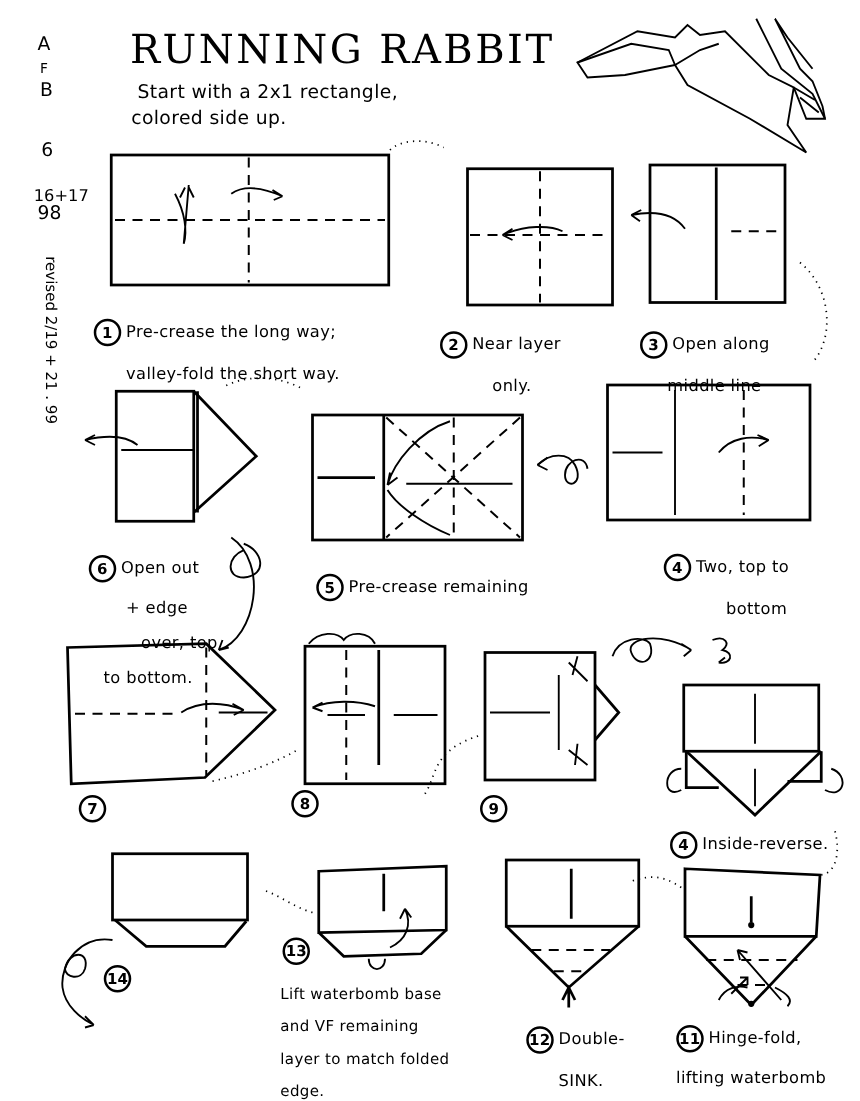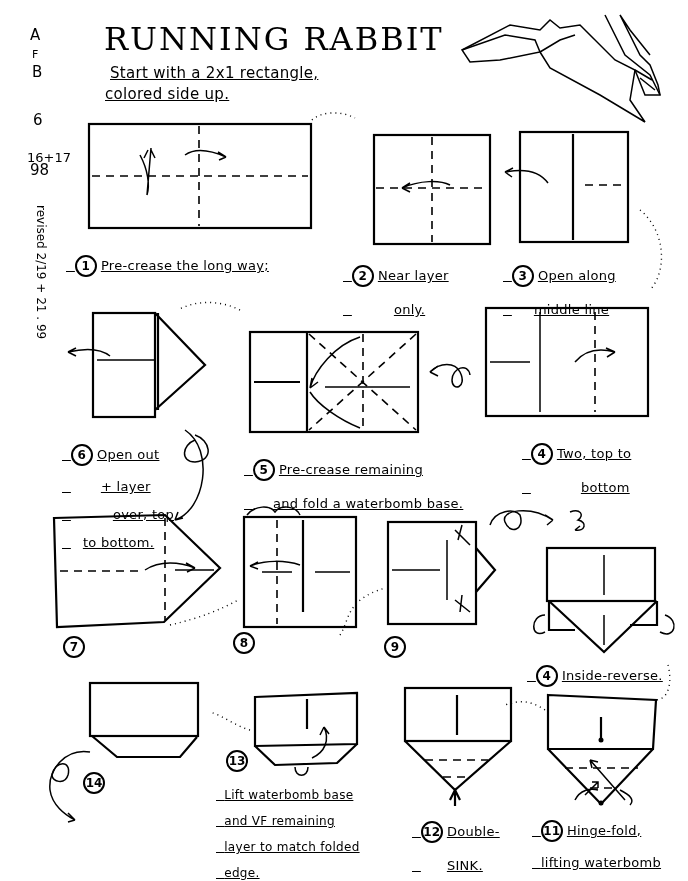--- a/index.html
+++ b/index.html
@@ -1,19 +1,19 @@
 <!DOCTYPE html>
 <html><head>
 <meta charset="utf-8">
 <style>
   html, body { margin: 0; padding: 0; background: #ffffff; }
   body { width: 688px; height: 881px; position: relative; overflow: hidden;
          font-family: "DejaVu Sans", sans-serif; color: #000; }
   .abs { position: absolute; }
-  .hand { font-family: "DejaVu Sans", sans-serif; font-size: 13px; line-height: 15px; letter-spacing: 0.3px; white-space: pre; text-decoration: underline; }
+  .hand { font-family: "DejaVu Sans", sans-serif; font-size: 13px; line-height: 15px; letter-spacing: 0.3px; white-space: pre; }
   .title { font-family: "DejaVu Serif", serif; font-size: 32px; letter-spacing: 2px; line-height: 34px; font-weight: normal; }
   .sub { font-size: 15px; line-height: 18px; }
   .num { display: inline-block; border: 2px solid #000; border-radius: 50%; width: 18px; height: 18px;
          text-align: center; font-size: 12px; line-height: 18px; font-weight: bold; margin-right: 4px; vertical-align: middle; }
   .side { font-size: 15px; line-height: 20px; }
   .vert { transform: rotate(90deg); transform-origin: left top; font-size: 12px; white-space: nowrap; }
   svg { position: absolute; left: 0; top: 0; }
   .ln { stroke: #000; stroke-width: 2.2; fill: none; }
   .thin { stroke: #000; stroke-width: 1.5; fill: none; }
   .dash { stroke: #000; stroke-width: 1.6; fill: none; stroke-dasharray: 8 6; }
@@ -181,45 +181,45 @@
 <div class="abs side" style="left:30px; top:25px;">A</div>
 <div class="abs side" style="left:32px; top:45px; font-size:11px;">F</div>
 <div class="abs side" style="left:32px; top:62px;">B</div>
 <div class="abs side" style="left:33px; top:110px;">6</div>
 <div class="abs side" style="left:27px; top:148px; font-size:13px;">16+17</div>
 <div class="abs side" style="left:30px; top:160px;">98</div>
 <div class="abs vert" style="left:48px; top:205px;">revised 2/19 + 21 . 99</div>
 
 <div class="abs hand" style="left:66px; top:240px;">
   <span class="num">1</span><span>Pre-crease the long way;</span><br>
+  <span style="padding-left:26px;">valley-fold the short way.</span>
 </div>
 
 <div class="abs hand" style="left:343px; top:250px;">
   <span class="num">2</span><span>Near layer</span><br>
   <span style="padding-left:42px;">only.</span>
 </div>
 
 <div class="abs hand" style="left:503px; top:250px;">
   <span class="num">3</span><span>Open along</span><br>
   <span style="padding-left:22px;">middle line</span>
 </div>
 
 <div class="abs hand" style="left:522px; top:428px;">
   <span class="num">4</span><span>Two, top to</span><br>
   <span style="padding-left:50px;">bottom</span>
 </div>
 
 <div class="abs hand" style="left:244px; top:444px;">
   <span class="num">5</span><span>Pre-crease remaining</span><br>
-  <span style="padding-left:20px;">and fold a waterbomb base.</span>
 </div>
 
 <div class="abs hand" style="left:62px; top:430px; line-height:14px;">
   <span class="num">6</span><span>Open out</span><br>
-  <span style="padding-left:30px;">+ layer</span><br>
+  <span style="padding-left:30px;">+ edge</span><br>
   <span style="padding-left:42px;">over, top</span><br>
   <span style="padding-left:12px;">to bottom.</span>
 </div>
 
 <div class="abs" style="left:63px; top:636px;"><span class="num">7</span></div>
 <div class="abs" style="left:233px; top:632px;"><span class="num">8</span></div>
 <div class="abs" style="left:384px; top:636px;"><span class="num">9</span></div>
 
 <div class="abs hand" style="left:527px; top:650px;">
   <span class="num">4</span><span>Inside-reverse.</span>

